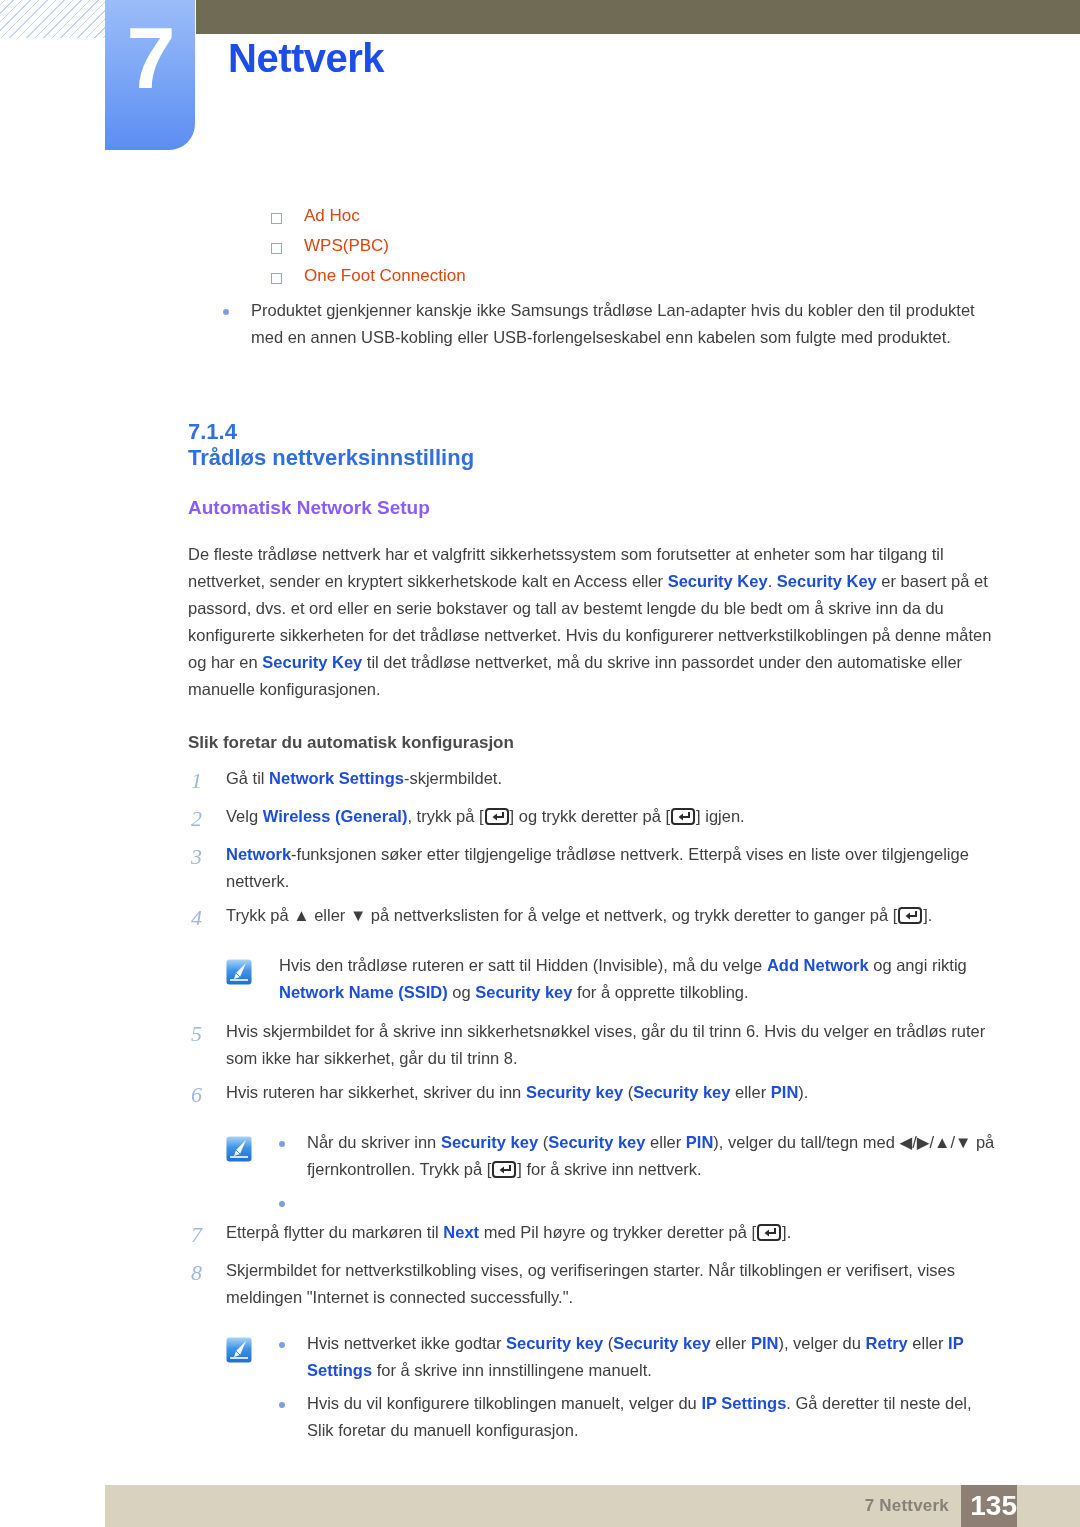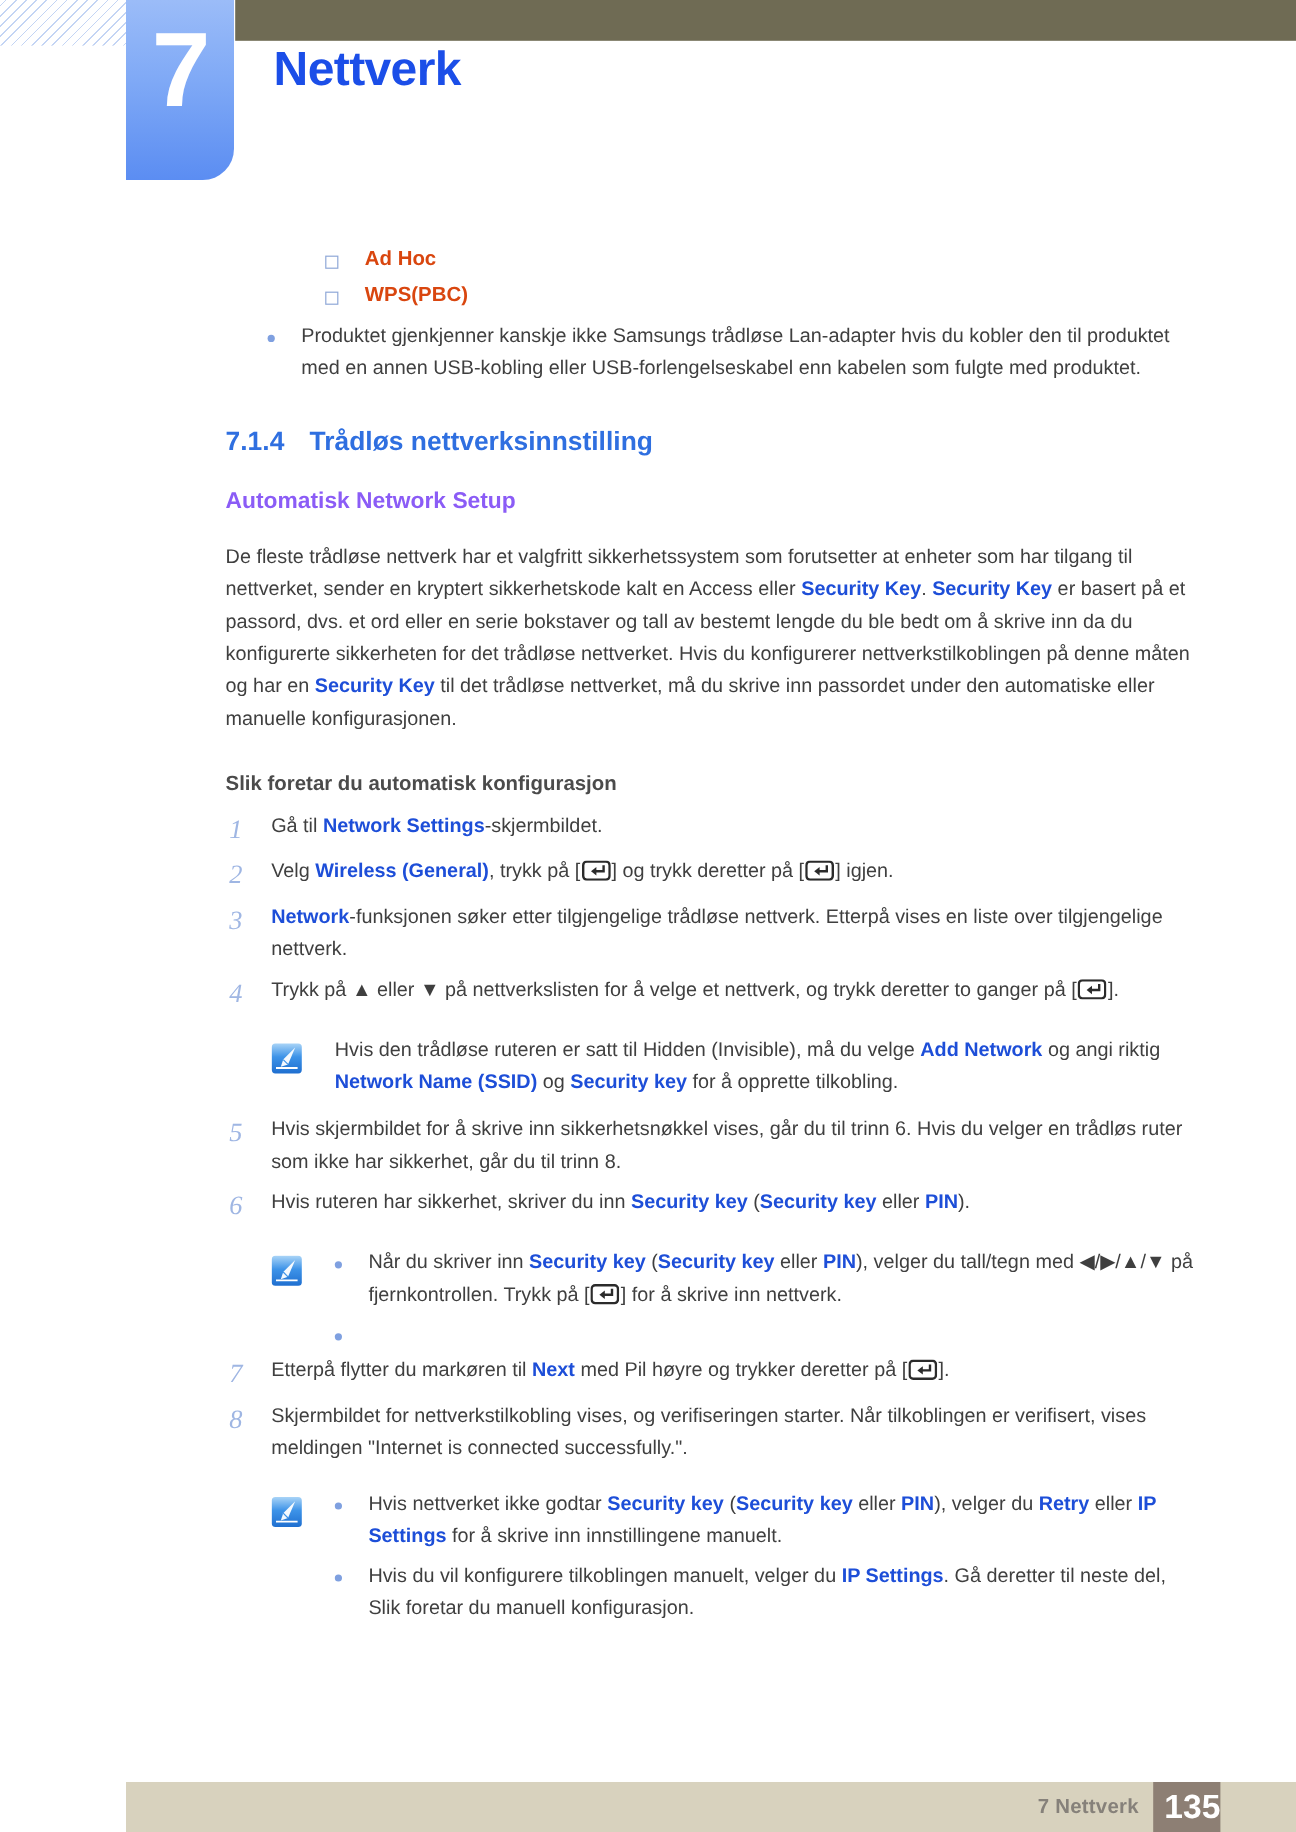--- a/index.html
+++ b/index.html
@@ -84,21 +84,21 @@
   .sq-marker {
     width: 9px; height: 9px;
     border: 1px solid #8fa8d8;
     background: #ffffff;
     margin-top: 8px;
     margin-right: 22px;
     flex: 0 0 auto;
   }
   .sq-label {
     color: #d9460f;
-    font-weight: bold;
+    font-weight: normal;
     font-size: 17px;
     line-height: 21px;
   }
 
   
   .dotrow {
     display: flex;
     align-items: flex-start;
     margin-top: 11px;
     padding-left: 35px;
@@ -107,26 +107,27 @@
     width: 6px; height: 6px;
     border-radius: 50%;
     background: #7fa0e0;
     margin-top: 12px;
     margin-right: 22px;
     flex: 0 0 auto;
   }
 
   
   .h-sub {
-    margin-top: 34px;
+    margin-top: 68px;
     font-size: 22px;
     font-weight: bold;
     color: #2f6fe0;
     display: flex;
     align-items: baseline;
+    flex-direction: column;
   }
   .h-sub .num { width: 70px; flex: 0 0 auto; }
   .h-red {
     margin-top: 26px;
     font-size: 19px;
     font-weight: bold;
     color: #8b5cf6;
   }
   .h-grey {
     margin-top: 30px;
@@ -224,20 +225,24 @@
 <div class="content">
 
   <div>
     <div class="sqrow">
       <span class="sq-marker"></span>
       <span class="sq-label">Ad Hoc</span>
     </div>
     <div class="sqrow">
       <span class="sq-marker"></span>
       <span class="sq-label">WPS(PBC)</span>
+    </div>
+    <div class="sqrow">
+      <span class="sq-marker"></span>
+      <span class="sq-label">One Foot Connection</span>
     </div>
   </div>
 
   <div class="dotrow">
     <span class="dot-marker"></span>
     <span class="body-txt">Produktet gjenkjenner kanskje ikke Samsungs trådløse Lan-adapter hvis du kobler den til produktet med en annen USB-kobling eller USB-forlengelseskabel enn kabelen som fulgte med produktet.</span>
   </div>
 
   <div class="h-sub">
     <span class="num">7.1.4</span>

